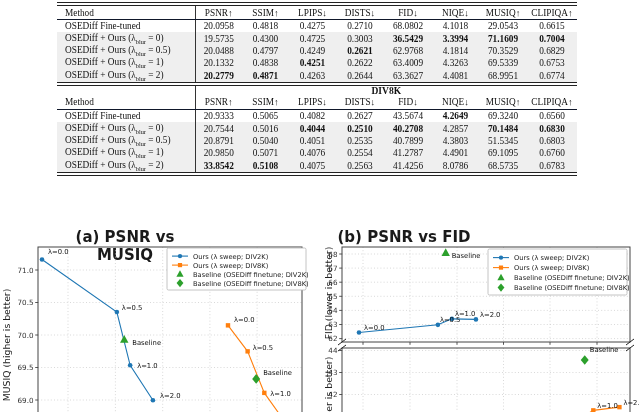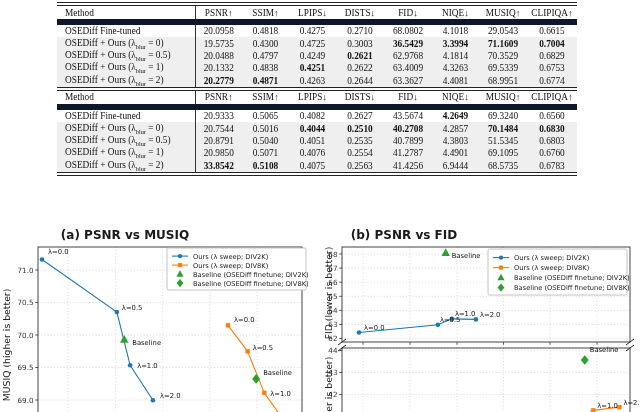--- a/index.html
+++ b/index.html
@@ -13,28 +13,28 @@
   table.results{border-collapse:collapse;table-layout:fixed;width:520px;
     font-size:9.3px;color:#111;}
   table.results td,table.results th{padding:0;margin:0;font-weight:normal;
     text-align:center;vertical-align:middle;white-space:nowrap;overflow:hidden;}
   table.results .methcol{text-align:left;padding-left:8px;border-right:1px solid #333;}
   table.results tr.grouprow td{height:10px;font-weight:bold;font-size:9.5px;}
   table.results tr.headrow td{height:13px;}
   table.results tr.datarow td{height:12.4px;}
   table.results tr.shaded{background:#efefef;}
   table.results td.b{font-weight:bold;}
-  table.results tr.rule-below td{border-bottom:6px solid #0f172a;}
+  table.results tr.rule-below td{border-bottom:1px solid #0f172a;}
   sub.blur{font-size:6.3px;}
   
   #charts-svg{position:absolute;left:0;top:221px;}
   .chart-title{
     position:absolute;top:228px;height:14px;text-align:center;
     font-family:"DejaVu Sans","Liberation Sans",sans-serif;
-    font-size:12px;font-weight:600;color:#1a1a1a;
+    font-size:15px;font-weight:600;color:#1a1a1a;
   }
   #title-a{left:45px;width:160px;}
   #title-b{left:324px;width:160px;}
   svg text{font-family:"DejaVu Sans","Liberation Sans",sans-serif;}
 </style>
 </head>
 <body>
 
 <div class="tables-wrap" id="tables-root">
     <div class="drule"></div>
@@ -126,20 +126,24 @@
         <col style="width: 47px;">
         <col style="width: 47px;">
         <col style="width: 47px;">
         <col style="width: 48px;">
         <col style="width: 48px;">
         <col style="width: 47px;">
         <col style="width: 48px;">
         <col style="width: 50px;">
       </colgroup>
       <tbody>
+        <tr class="grouprow">
+          <td class="methcol"></td>
+          <td colspan="8">DIV8K</td>
+        </tr>
         <tr class="headrow rule-below">
           <td class="methcol">Method</td>
           <td>PSNR↑</td>
           <td>SSIM↑</td>
           <td>LPIPS↓</td>
           <td>DISTS↓</td>
           <td>FID↓</td>
           <td>NIQE↓</td>
           <td>MUSIQ↑</td>
           <td>CLIPIQA↑</td>
@@ -188,21 +192,21 @@
           <td>69.1095</td>
           <td>0.6760</td>
         </tr>
         <tr class="datarow shaded">
           <td class="methcol">OSEDiff + Ours (λ<sub class="blur">blur</sub> = 2)</td>
           <td class="b">33.8542</td>
           <td class="b">0.5108</td>
           <td>0.4075</td>
           <td>0.2563</td>
           <td>41.4256</td>
-          <td>6.9444</td>
+          <td>8.0786</td>
           <td>68.5735</td>
           <td>0.6783</td>
         </tr>
       </tbody>
     </table>
     <div class="drule"></div>
   </div>
 
 <div class="chart-title" id="title-a">(a) PSNR vs MUSIQ</div>
 <div class="chart-title" id="title-b">(b) PSNR vs FID</div>

